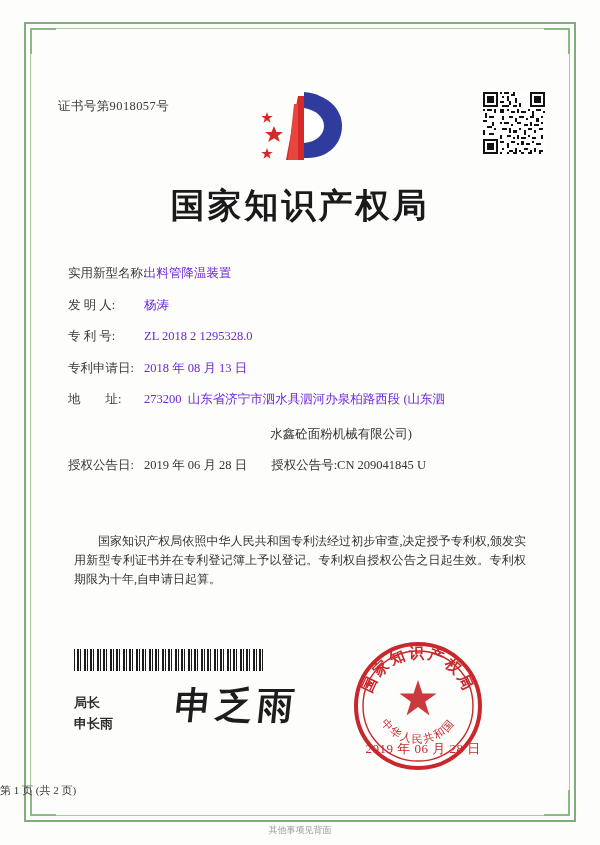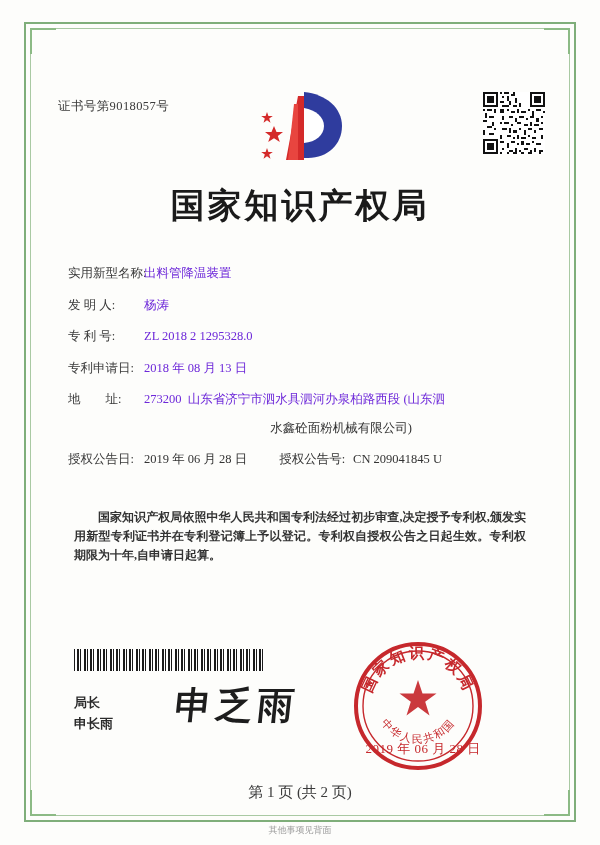--- a/index.html
+++ b/index.html
@@ -109,40 +109,40 @@
     color: #6d28d9;
     white-space: pre-wrap;
   }
   .field-row.wide .field-label { width: 76px; }
 
   .field-row.two-col {
     justify-content: flex-start;
     align-items: flex-end;
   }
   .field-col-2 {
-    margin-left: 32px;
+    margin-left: 24px;
     white-space: nowrap;
   }
   .addr-second {
     margin-left: 76px;
     margin-top: 2px;
   }
 
   
   .para {
     position: absolute;
     left: 74px;
     width: 452px;
     font-size: 12px;
     line-height: 19px;
     text-align: justify;
     color: #333;
     text-indent: 24px;
   }
-  .para-1 { top: 508px; font-weight: bold; }
+  .para-1 { top: 532px; }
   .para-2 { top: 566px; }
 
   
   .barcode {
     position: absolute;
     left: 74px; top: 649px;
     width: 190px; height: 22px;
     background:
       repeating-linear-gradient(to right,
         #1b1b1b 0px, #1b1b1b 1px, #fff 1px, #fff 3px,
@@ -184,22 +184,22 @@
     text-align: center;
     font-size: 13px;
     color: #c6282c;
     letter-spacing: 0.5px;
   }
 
   
   .page-no {
     position: absolute;
     left: 0; right: 0; top: 783px;
-    text-align: center;
-    font-size: 15px;
+    text-align: left;
+    font-size: 11px;
     color: #3a3a3a;
   }
   .back-note {
     position: absolute;
     left: 0; right: 0; top: 824px;
     text-align: center;
     font-size: 9px;
     color: #9a9a9a;
   }
 </style>
@@ -354,31 +354,31 @@
       <span class="field-label">专 利 号:</span>
       <span class="field-value">ZL 2018 2 1295328.0</span>
     </div>
 
     <div class="field-row wide">
       <span class="field-label">专利申请日:</span>
       <span class="field-value">2018 年 08 月 13 日</span>
     </div>
 
 
-    <div class="field-row wide" style="margin-bottom:12px;">
+    <div class="field-row wide" style="margin-bottom:18px;">
       <span class="field-label">地        址:</span>
       <span class="field-value">273200  山东省济宁市泗水具泗河办泉柏路西段 (山东泗</span>
     </div>
     <div class="addr-second" style="margin-bottom:14px;text-align:center;">水鑫砼面粉机械有限公司)</div>
 
     <div class="field-row two-col">
       <span class="field-label" style="width:76px;">授权公告日:</span>
       <span>2019 年 06 月 28 日</span>
       <span class="field-col-2">授权公告号:</span>
-      <span style="margin-left:8px;">CN 209041845 U</span>
+      <span style="">CN 209041845 U</span>
     </div>
 
   </div>
 
   <div class="para para-1">国家知识产权局依照中华人民共和国专利法经过初步审查,决定授予专利权,颁发实用新型专利证书并在专利登记簿上予以登记。专利权自授权公告之日起生效。专利权期限为十年,自申请日起算。</div>
 
   <div class="barcode"></div>
 
   <div class="sig-label">
     <div>局长</div>

